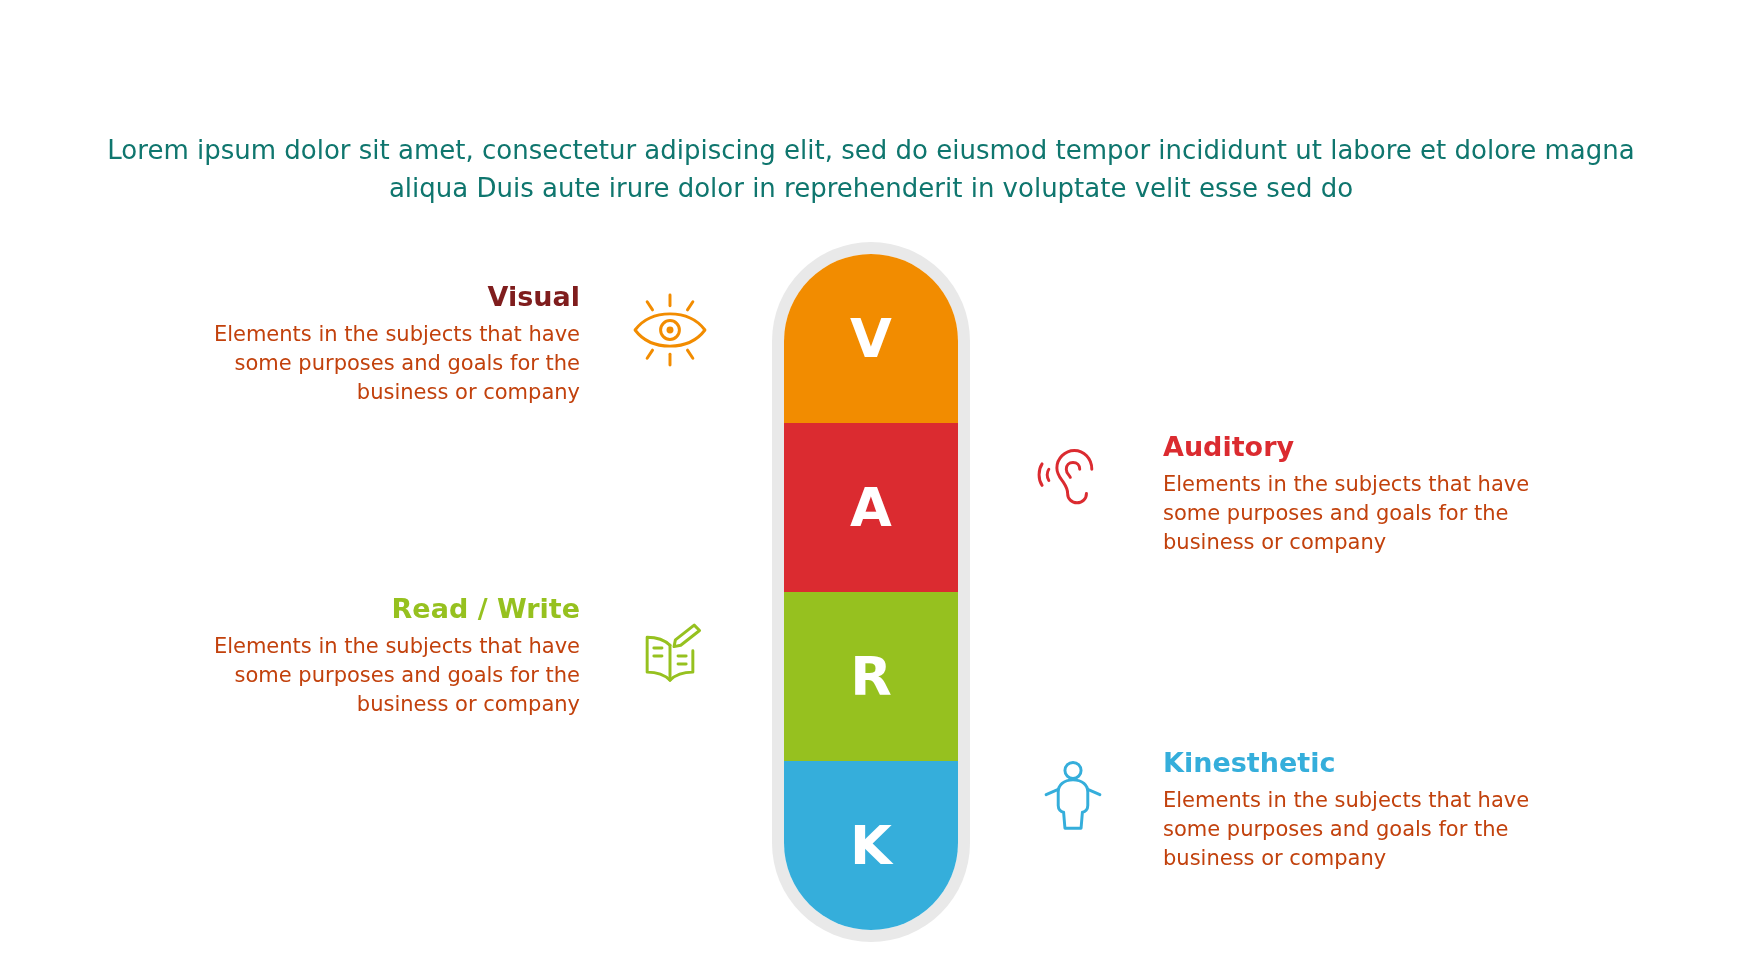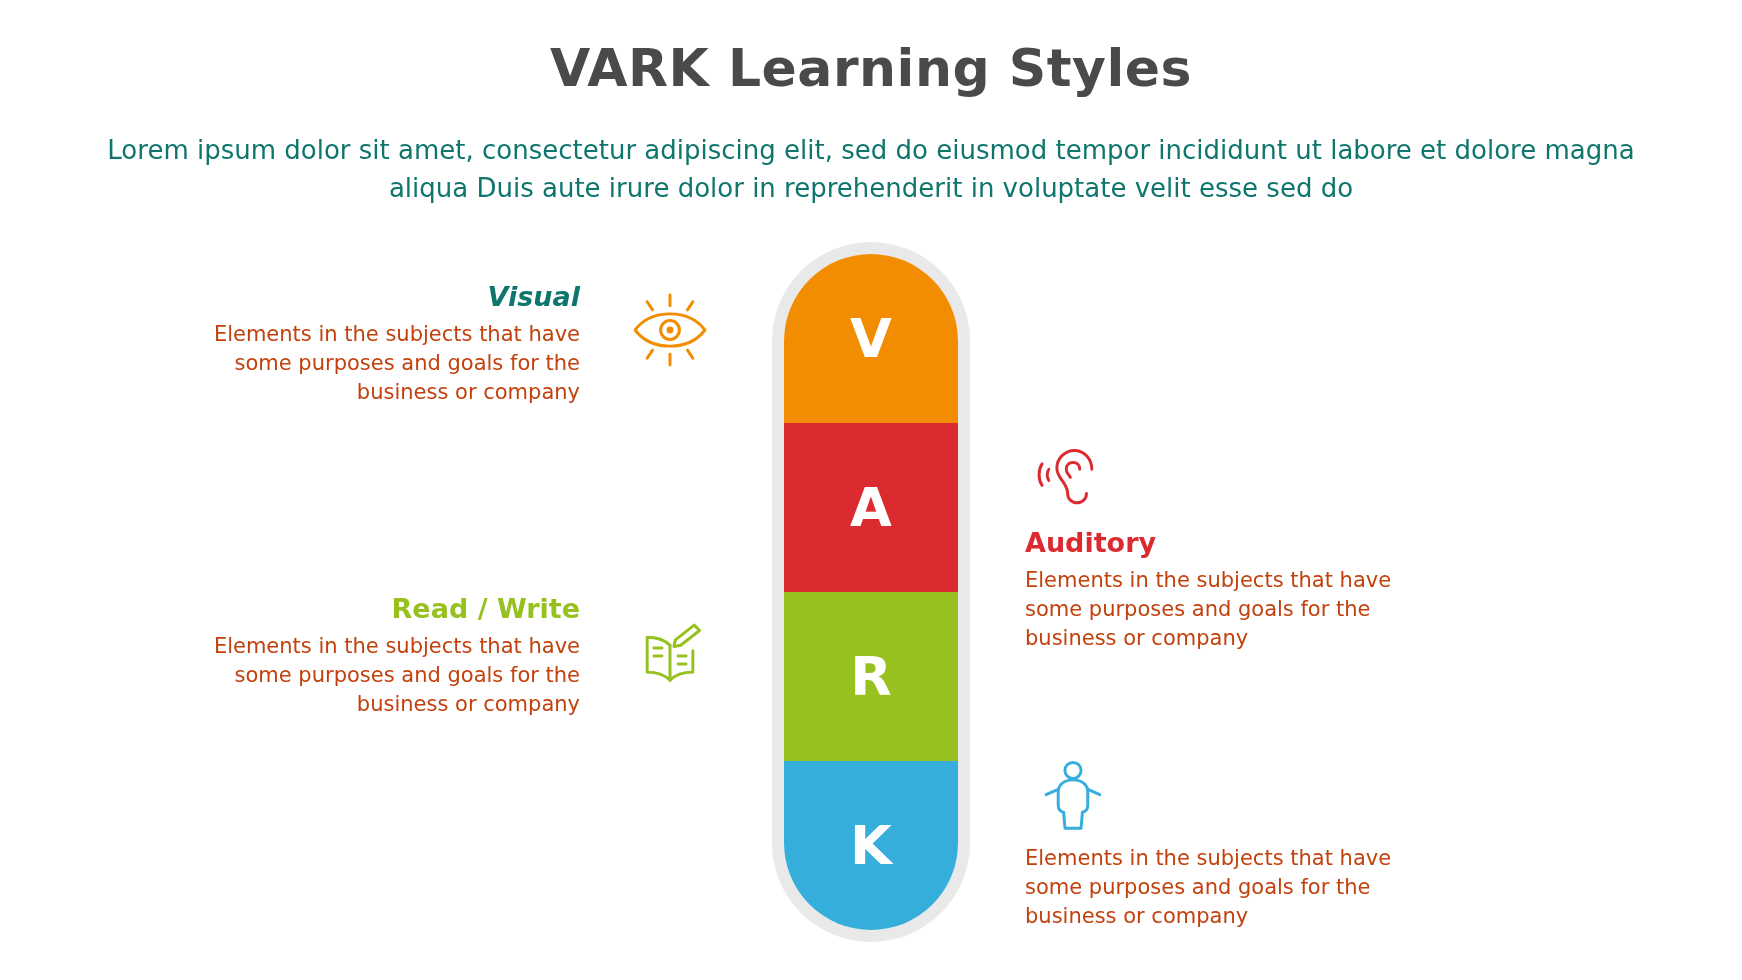--- a/index.html
+++ b/index.html
@@ -82,21 +82,21 @@
   .seg-r { background: #96c11f; }
   .seg-k { background: #35aedb; }
 
   
   .item {
     position: absolute;
     display: flex;
     align-items: flex-start;
   }
   .item-left { flex-direction: row; }
-  .item-right { flex-direction: column; }
+  .item-right { flex-direction: row; }
 
   .txtblock {
     width: 370px;
   }
   .txt-right { text-align: right; }
   .txt-left { text-align: left; }
 
   .item-title {
     font-size: 27px;
     font-weight: bold;
@@ -119,31 +119,30 @@
   }
   .icon-left-gap { margin-left: 42px; }
   .icon-right-gap { margin-right: 42px; }
 
   
   #item-visual   { left: 210px; top: 282px; }
   #item-auditory { left: 1025px; top: 432px; }
   #item-read     { left: 210px; top: 594px; align-items: center; }
   #item-kines    { left: 1025px; top: 748px; }
 
-  .c-orange { color: #0f766e; font-style: italic; }
+  .c-orange { color: #7f1d1d; }
   .c-red    { color: #db2b30; }
   .c-green  { color: #96c11f; }
   .c-blue   { color: #35aedb; }
 </style>
 </head>
 <body>
 
 <div class="page">
 
-  <div class="title">VARK Learning Styles</div>
   <div class="subtitle">Lorem ipsum dolor sit amet, consectetur adipiscing elit, sed do eiusmod tempor incididunt ut labore et dolore magna aliqua Duis aute irure dolor in reprehenderit in voluptate velit esse sed do</div>
 
   <div class="capsule-wrap">
     <div class="capsule">
       <div class="seg seg-v">
         <span>V</span>
       </div>
       <div class="seg seg-a">
         <span>A</span>
       </div>
@@ -212,17 +211,18 @@
   <div class="item item-right" id="item-kines">
     <div class="icon icon-right-gap">
       <svg width="86" height="86" viewBox="0 0 64 64" fill="none" stroke="#35aedb" stroke-width="2.2" stroke-linecap="round" stroke-linejoin="round">
         <circle cx="32" cy="13" r="6"></circle>
         <path d="M32 20c-7 0-11 4-11 9v10c0 3 2 5 4 5l1 12h12l1-12c2 0 4-2 4-5V29c0-5-4-9-11-9z"></path>
         <path d="M21 27l-9 4"></path>
         <path d="M43 27l9 4"></path>
       </svg>
     </div>
     <div class="txtblock txt-left">
+      <div class="item-title c-blue">Kinesthetic</div>
       <div class="item-desc">Elements in the subjects that have some purposes and goals for the business or company</div>
     </div>
   </div>
 
 </div>
 
 </body></html>

